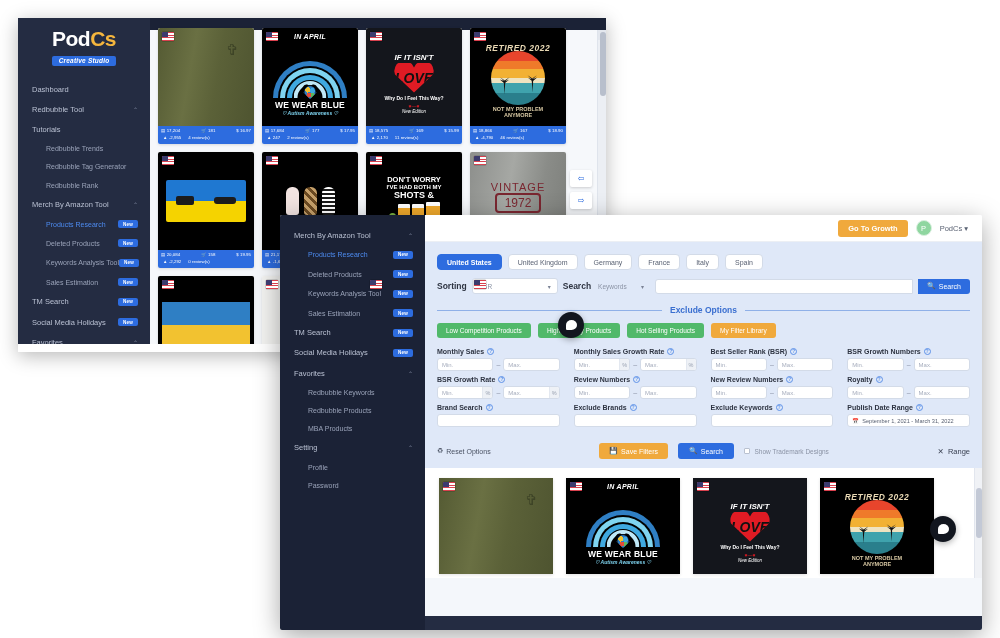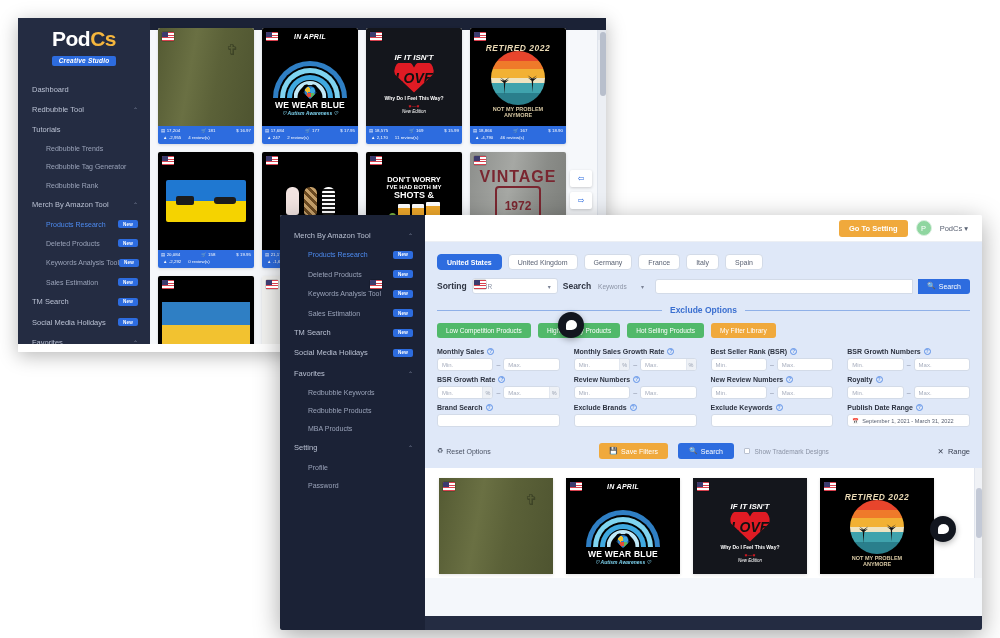--- a/index.html
+++ b/index.html
@@ -631,22 +631,22 @@
                 </div>
               </div>
             </div>
             <div class="pcard">
               <div class="thumb">
                 <span class="flag">
                   <span class="stripes"></span>
                   <span class="canton"></span>
                 </span>
                 <div class="art art-grey">
-                  <div style="color:#7a2630;font-size:16px;font-weight:700;letter-spacing:1px;">VINTAGE</div>
-                  <div style="border:2px solid #7a2630;border-radius:4px;padding:11px 8px;color:#7a2630;font-size:12px;font-weight:700;">1972</div>
+                  <div style="color:#7a2630;font-size:11px;font-weight:400;letter-spacing:1px;">VINTAGE</div>
+                  <div style="border:2px solid #7a2630;border-radius:4px;padding:1px 8px;color:#7a2630;font-size:12px;font-weight:400;">1972</div>
                   <div style="color:#7a2630;font-size:6px;font-weight:800;letter-spacing:.5px;margin-top:3px;">LIMITED EDITION</div>
                 </div>
               </div>
               <div class="stats">
                 <div class="row r1">
                   <span class="cell">
                     <span class="ico">▤</span>
                     <span>23,381</span>
                   </span>
                   <span class="cell">
@@ -787,21 +787,21 @@
           </div>
           <div class="nav-item sub">
             <span class="label">Password</span>
           </div>
         </div>
     </div>
 
     <div class="content">
 
       <div class="fw-topbar">
-        <div class="btn-upload">Go To Setting</div>
+        <div class="btn-upload">Go To Growth</div>
         <div class="avatar">P</div>
         <div class="user-name">
           <span>PodCs</span>
           <span>▾</span>
         </div>
       </div>
 
       <div class="filter-panel">
 
         <div class="country-row" id="country-row">

